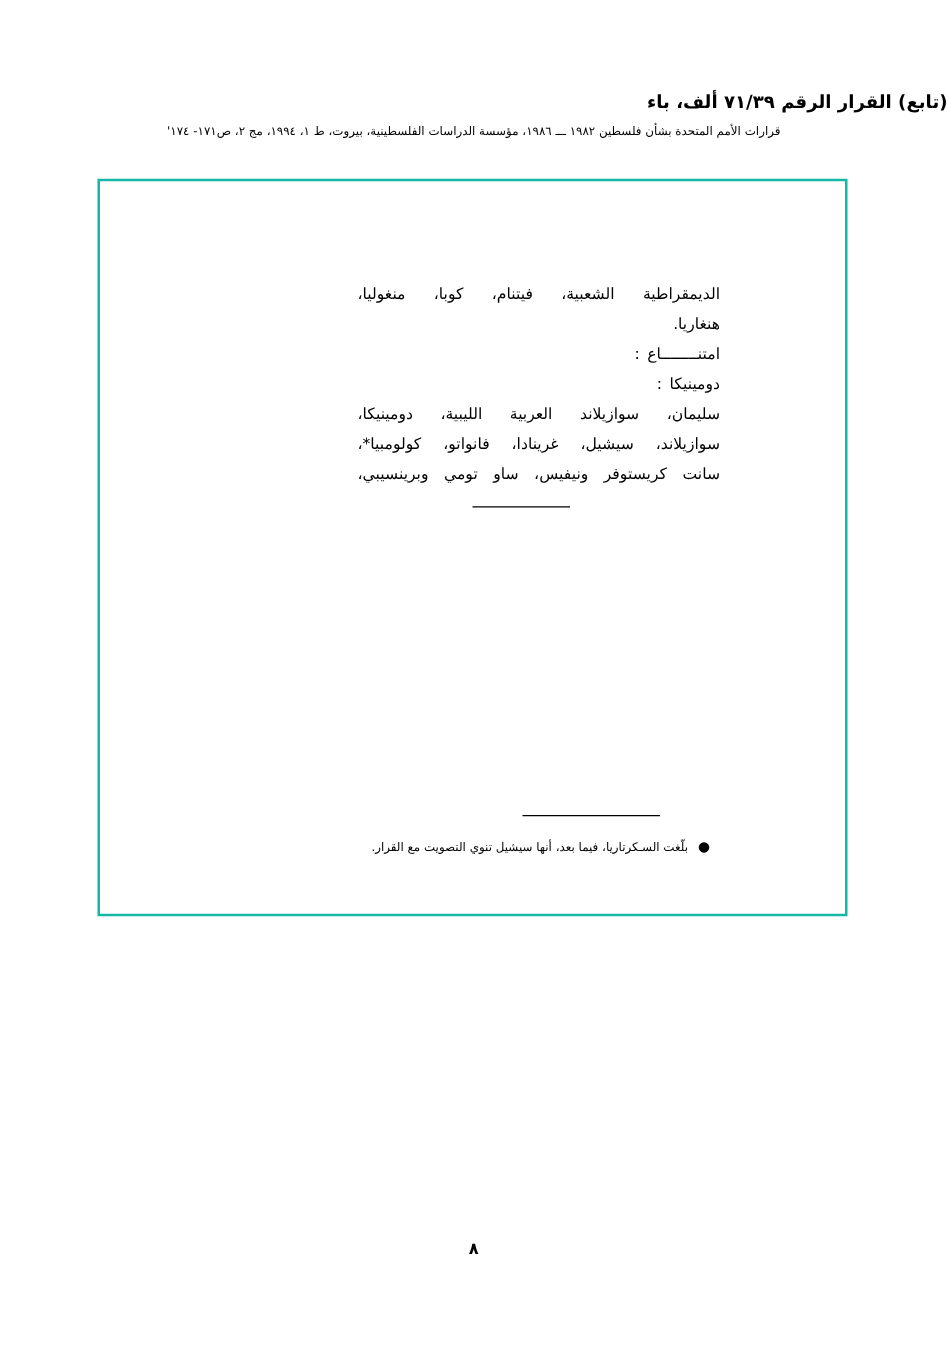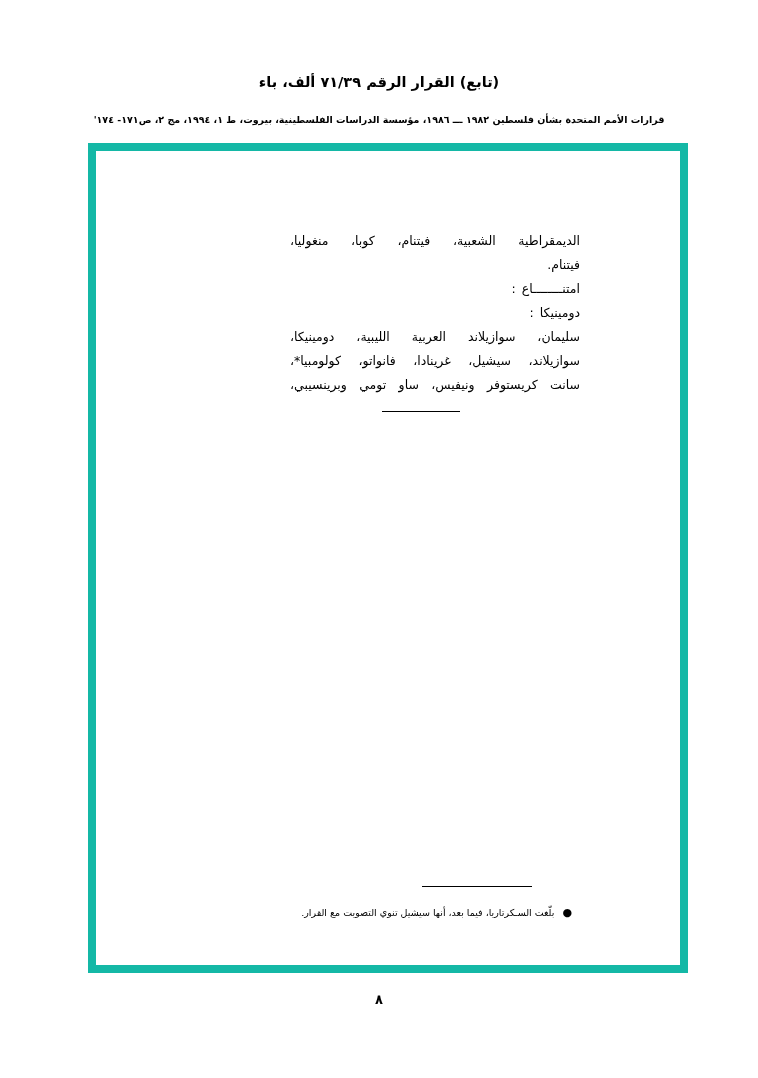--- a/index.html
+++ b/index.html
@@ -30,37 +30,38 @@
     left: 0;
     right: 0;
     text-align: center;
   }
   .doc-title {
     font-size: 14.5px;
     font-weight: bold;
     letter-spacing: 0;
     direction: rtl;
     line-height: 1.4;
+    text-align: right;
   }
   .doc-subtitle {
-    margin-top: 21px;
+    margin-top: 7px;
     font-size: 9.5px;
-    font-weight: bold;
+    font-weight: normal;
     direction: rtl;
     line-height: 1.4;
   }
 
   
   .frame {
     position: absolute;
     top: 143px;
-    left: 88px;
+    left: 78px;
     width: 600px;
-    height: 830px;
-    border: 8px solid #14b8a6;
+    height: 590px;
+    border: 2px solid #14b8a6;
     box-sizing: border-box;
     background: #ffffff;
   }
 
   
   .vote-block {
     position: absolute;
     top: 78px;
     right: 100px;
     width: 290px;
@@ -149,21 +150,21 @@
   <div class="doc-header">
     <div class="doc-title">(تابع) القرار الرقم ٧١/٣٩ ألف، باء</div>
     <div class="doc-subtitle">قرارات الأمم المتحدة بشأن فلسطين ١٩٨٢ ـــ ١٩٨٦، مؤسسة الدراسات الفلسطينية، بيروت، ط ١، ١٩٩٤، مج ٢، ص١٧١- ١٧٤'</div>
   </div>
 
   <div class="frame">
 
     <div class="vote-block">
 
       <div class="cont-line">الديمقراطية الشعبية، فيتنام، كوبا، منغوليا،</div>
-      <div class="cont-line-last">فيتنام.</div>
+      <div class="cont-line-last">هنغاريا.</div>
 
       <div class="vote-row">
         <span class="vote-label">امتنــــــــاع</span>
         <span class="vote-colon">:</span>
       </div>
 
       <div class="vote-row">
         <span class="vote-label">دومينيكا</span>
         <span class="vote-colon">:</span>
       </div>

